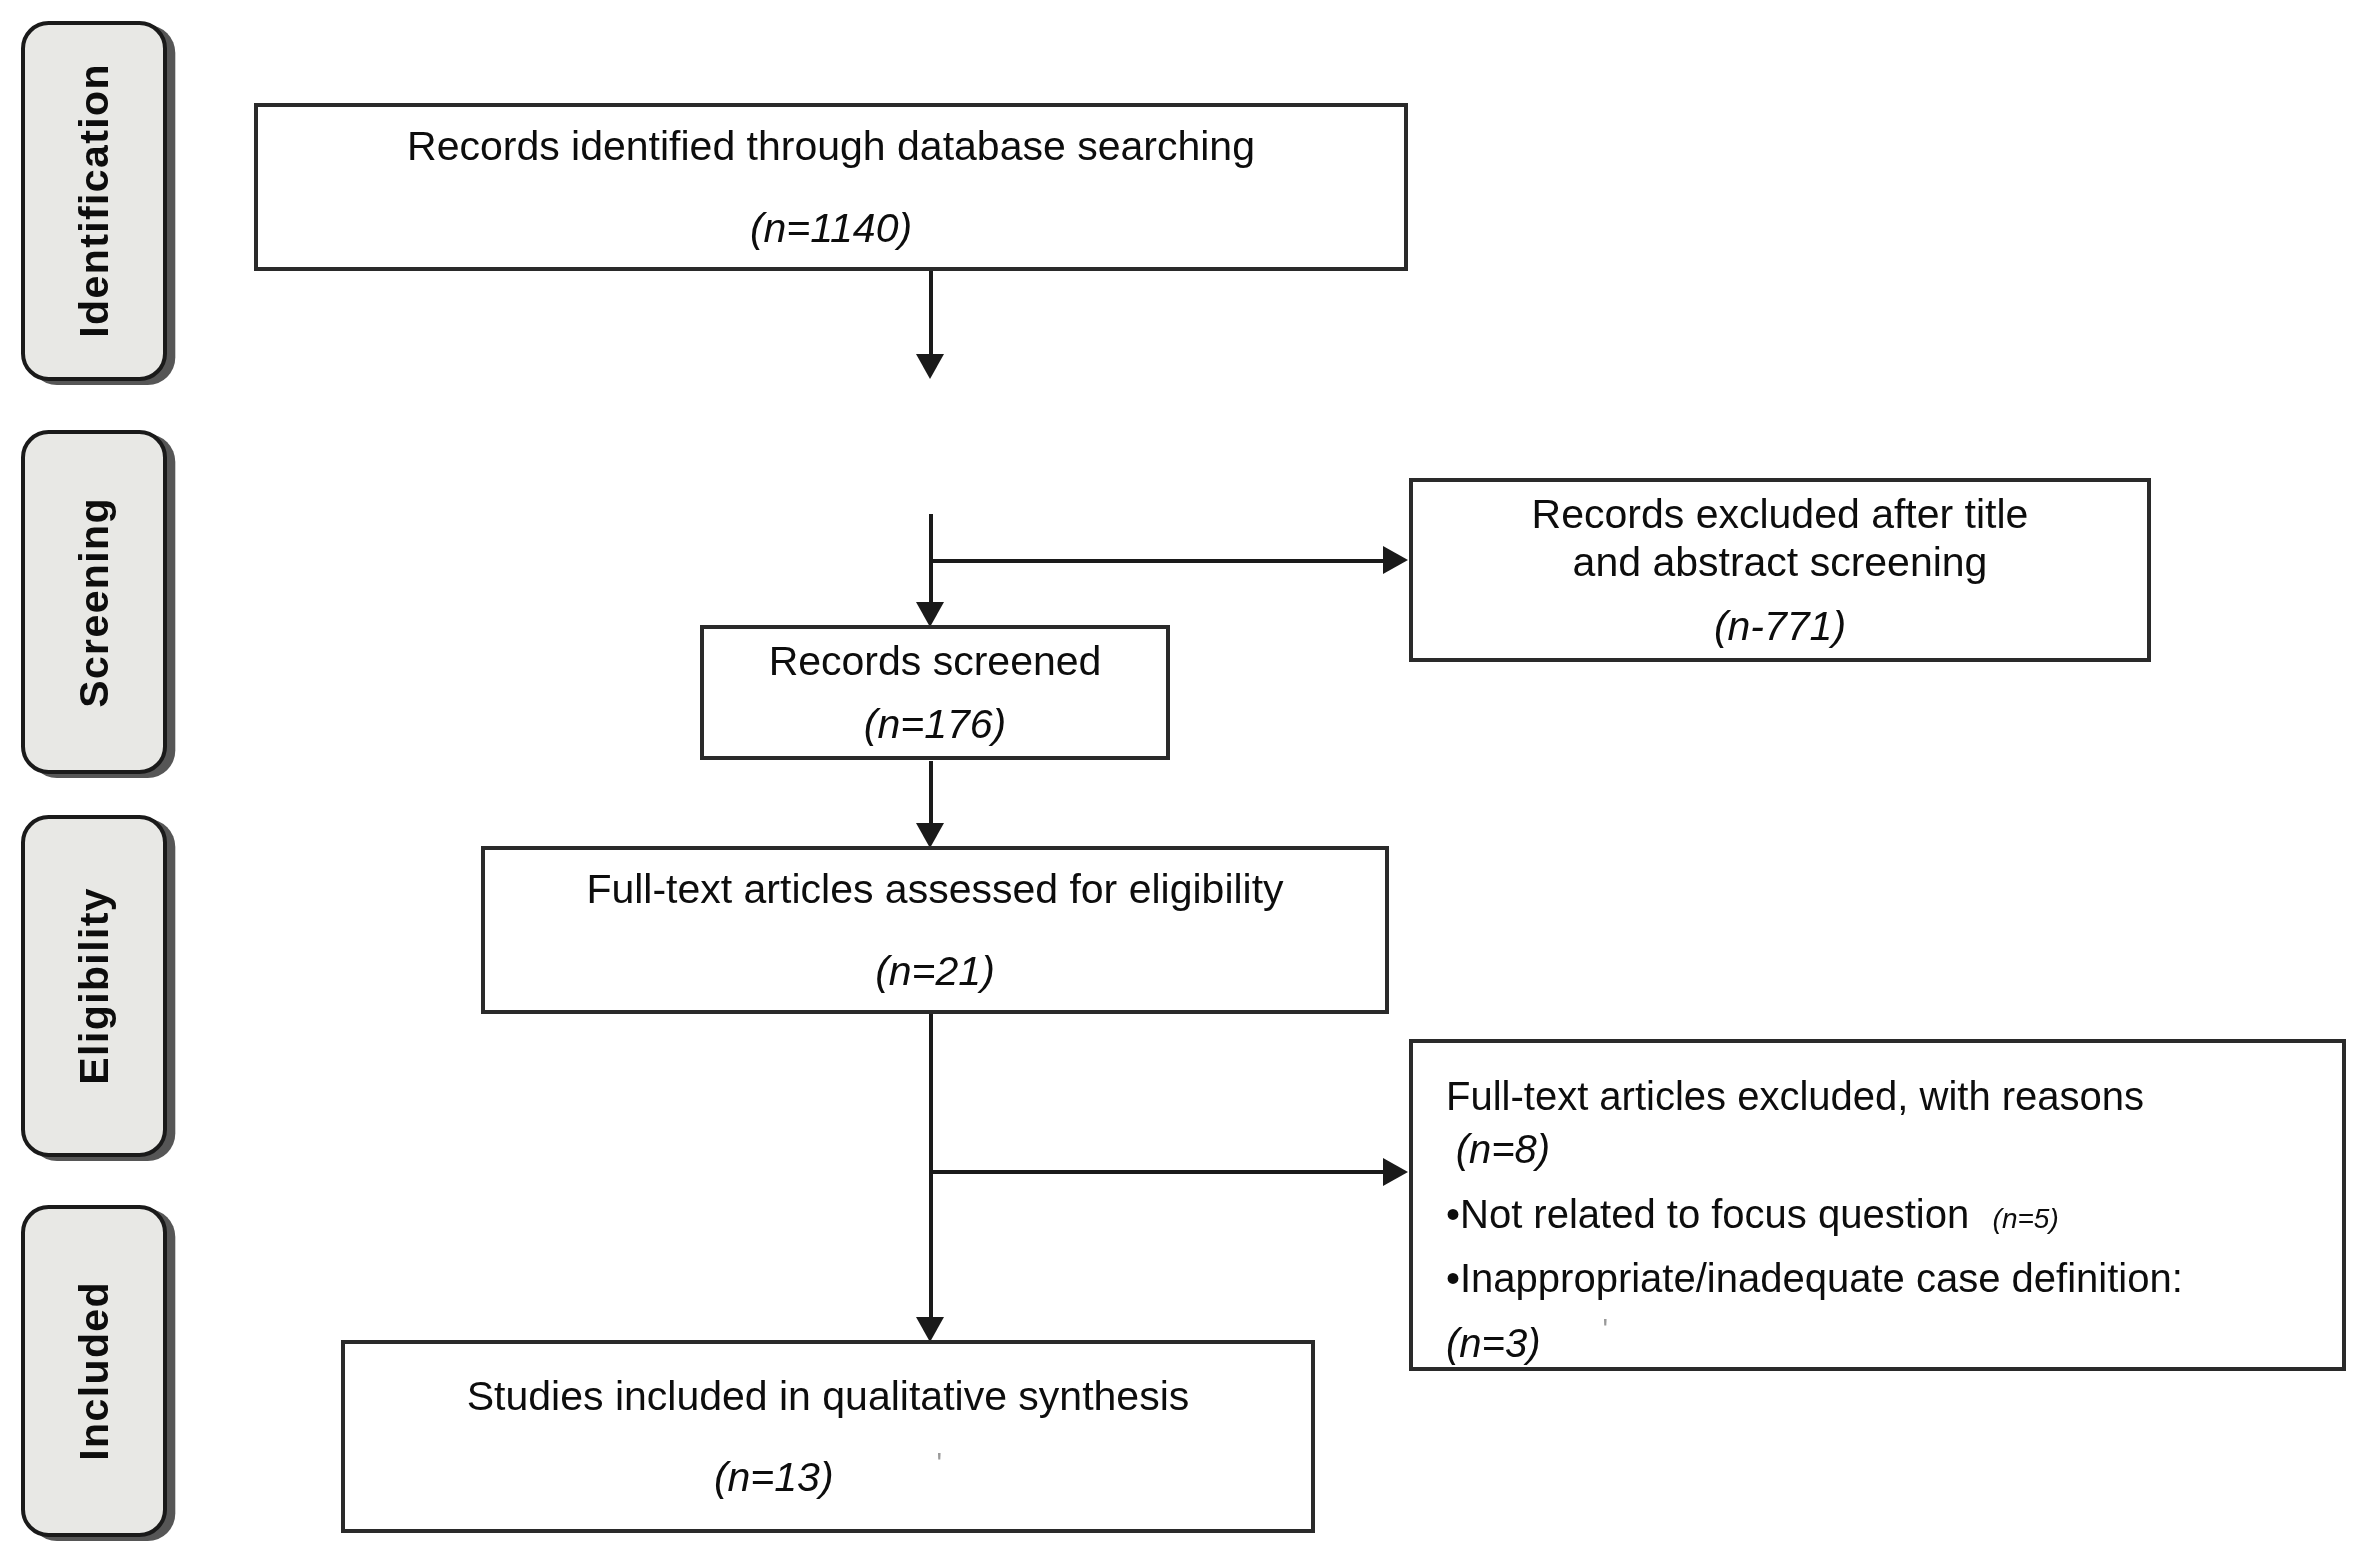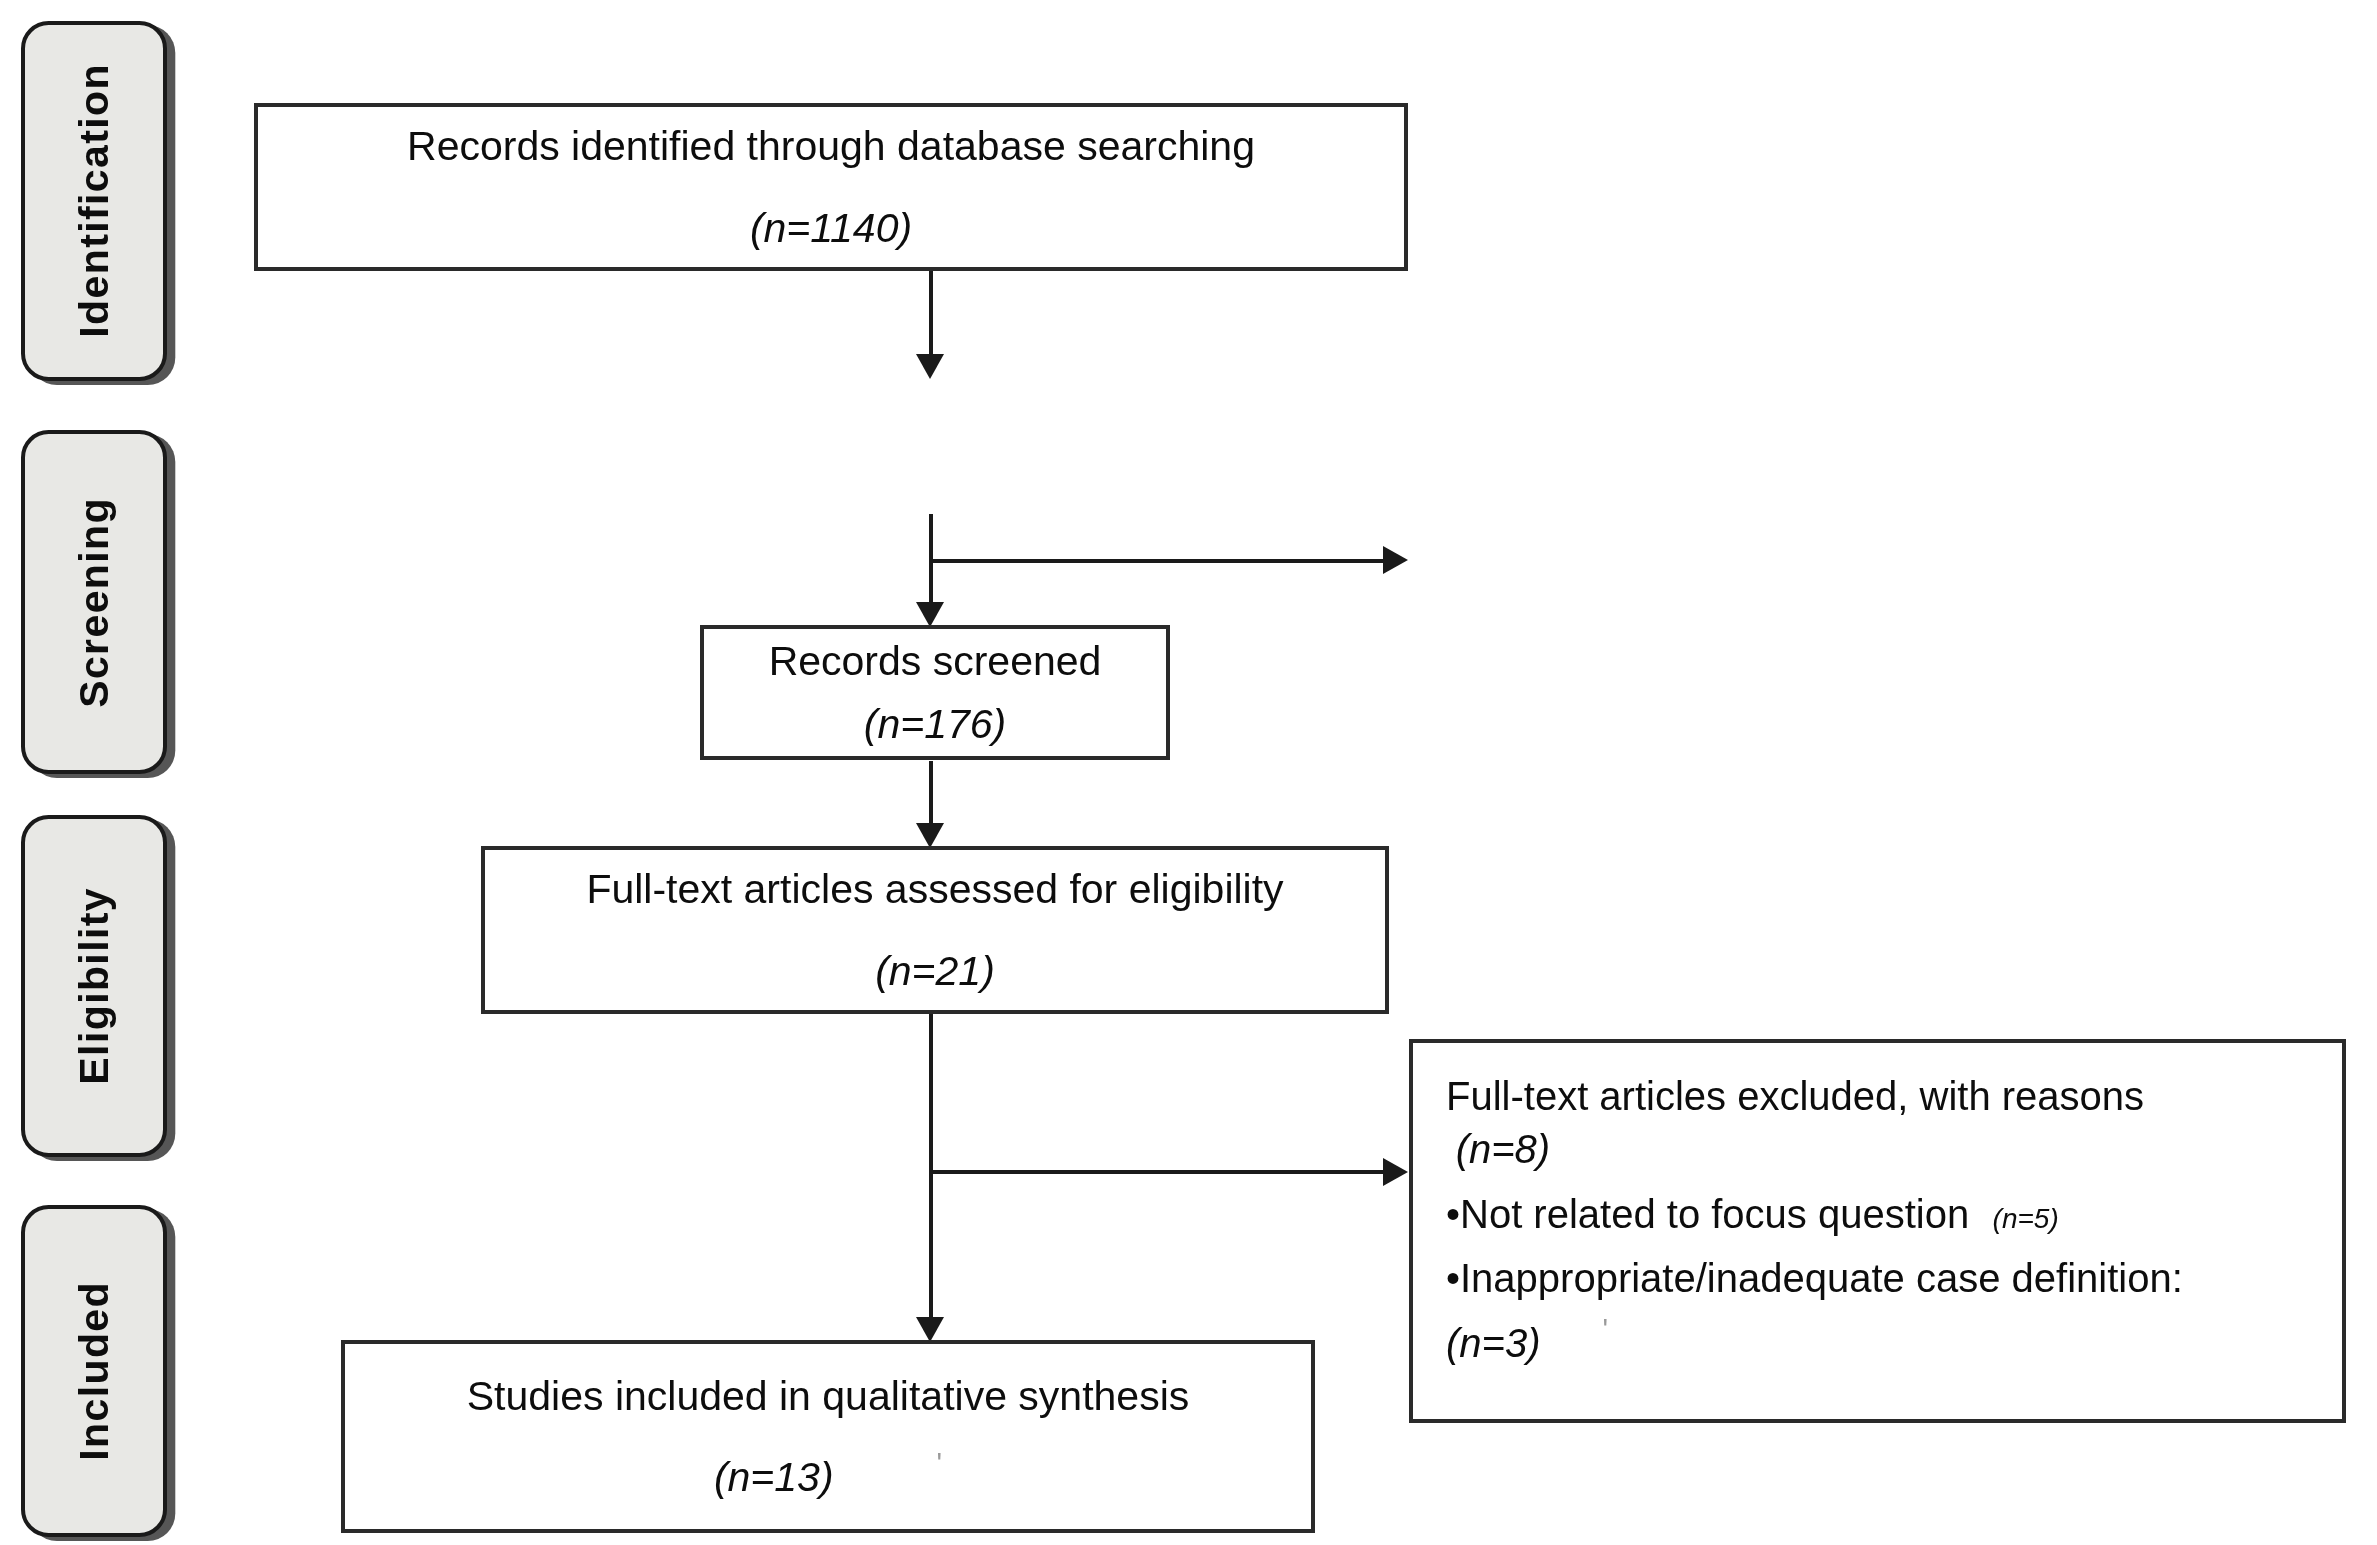--- a/index.html
+++ b/index.html
@@ -75,40 +75,45 @@
 
   <div class="vline" style="left:929px;top:271px;height:84px;"></div>
   <div class="arrow-down" style="left:916px;top:354px;"></div>
 
 
   <div class="vline" style="left:929px;top:514px;height:90px;"></div>
   <div class="arrow-down" style="left:916px;top:602px;"></div>
   <div class="hline" style="left:929px;top:559px;width:456px;"></div>
   <div class="arrow-right" style="left:1383px;top:546px;"></div>
 
+  <div class="fbox" style="left:1409px;top:478px;width:742px;height:184px;">
+    <div>Records excluded after title</div>
+    <div>and abstract screening</div>
+    <div class="count gap-sm">(n-771)</div>
+  </div>
 
   <div class="fbox" style="left:700px;top:625px;width:470px;height:135px;">
     <div>Records screened</div>
     <div class="count gap-sm">(n=176)</div>
   </div>
 
   <div class="vline" style="left:929px;top:761px;height:63px;"></div>
   <div class="arrow-down" style="left:916px;top:823px;"></div>
 
   <div class="fbox" style="left:481px;top:846px;width:908px;height:168px;">
     <div>Full-text articles assessed for eligibility</div>
     <div class="count gap-lg">(n=21)</div>
   </div>
 
   <div class="vline" style="left:929px;top:1014px;height:305px;"></div>
   <div class="arrow-down" style="left:916px;top:1317px;"></div>
   <div class="hline" style="left:929px;top:1170px;width:456px;"></div>
   <div class="arrow-right" style="left:1383px;top:1158px;"></div>
 
-  <div class="fbox left" style="left:1409px;top:1039px;width:937px;height:384px;">
+  <div class="fbox left" style="left:1409px;top:1039px;width:937px;height:332px;">
     <div>Full-text articles excluded, with reasons</div>
     <div class="count rcount">(n=8)</div>
     <div class="rline">
       <span>•Not related to focus question</span><span class="reason-count-inline">(n=5)</span>
     </div>
     <div class="rline">•Inappropriate/inadequate case definition:</div>
     <div class="count rline" style="margin-left:0;">
       <span>(n=3)</span><span class="stray" style="margin-left:62px;">'</span>
     </div>
   </div>

